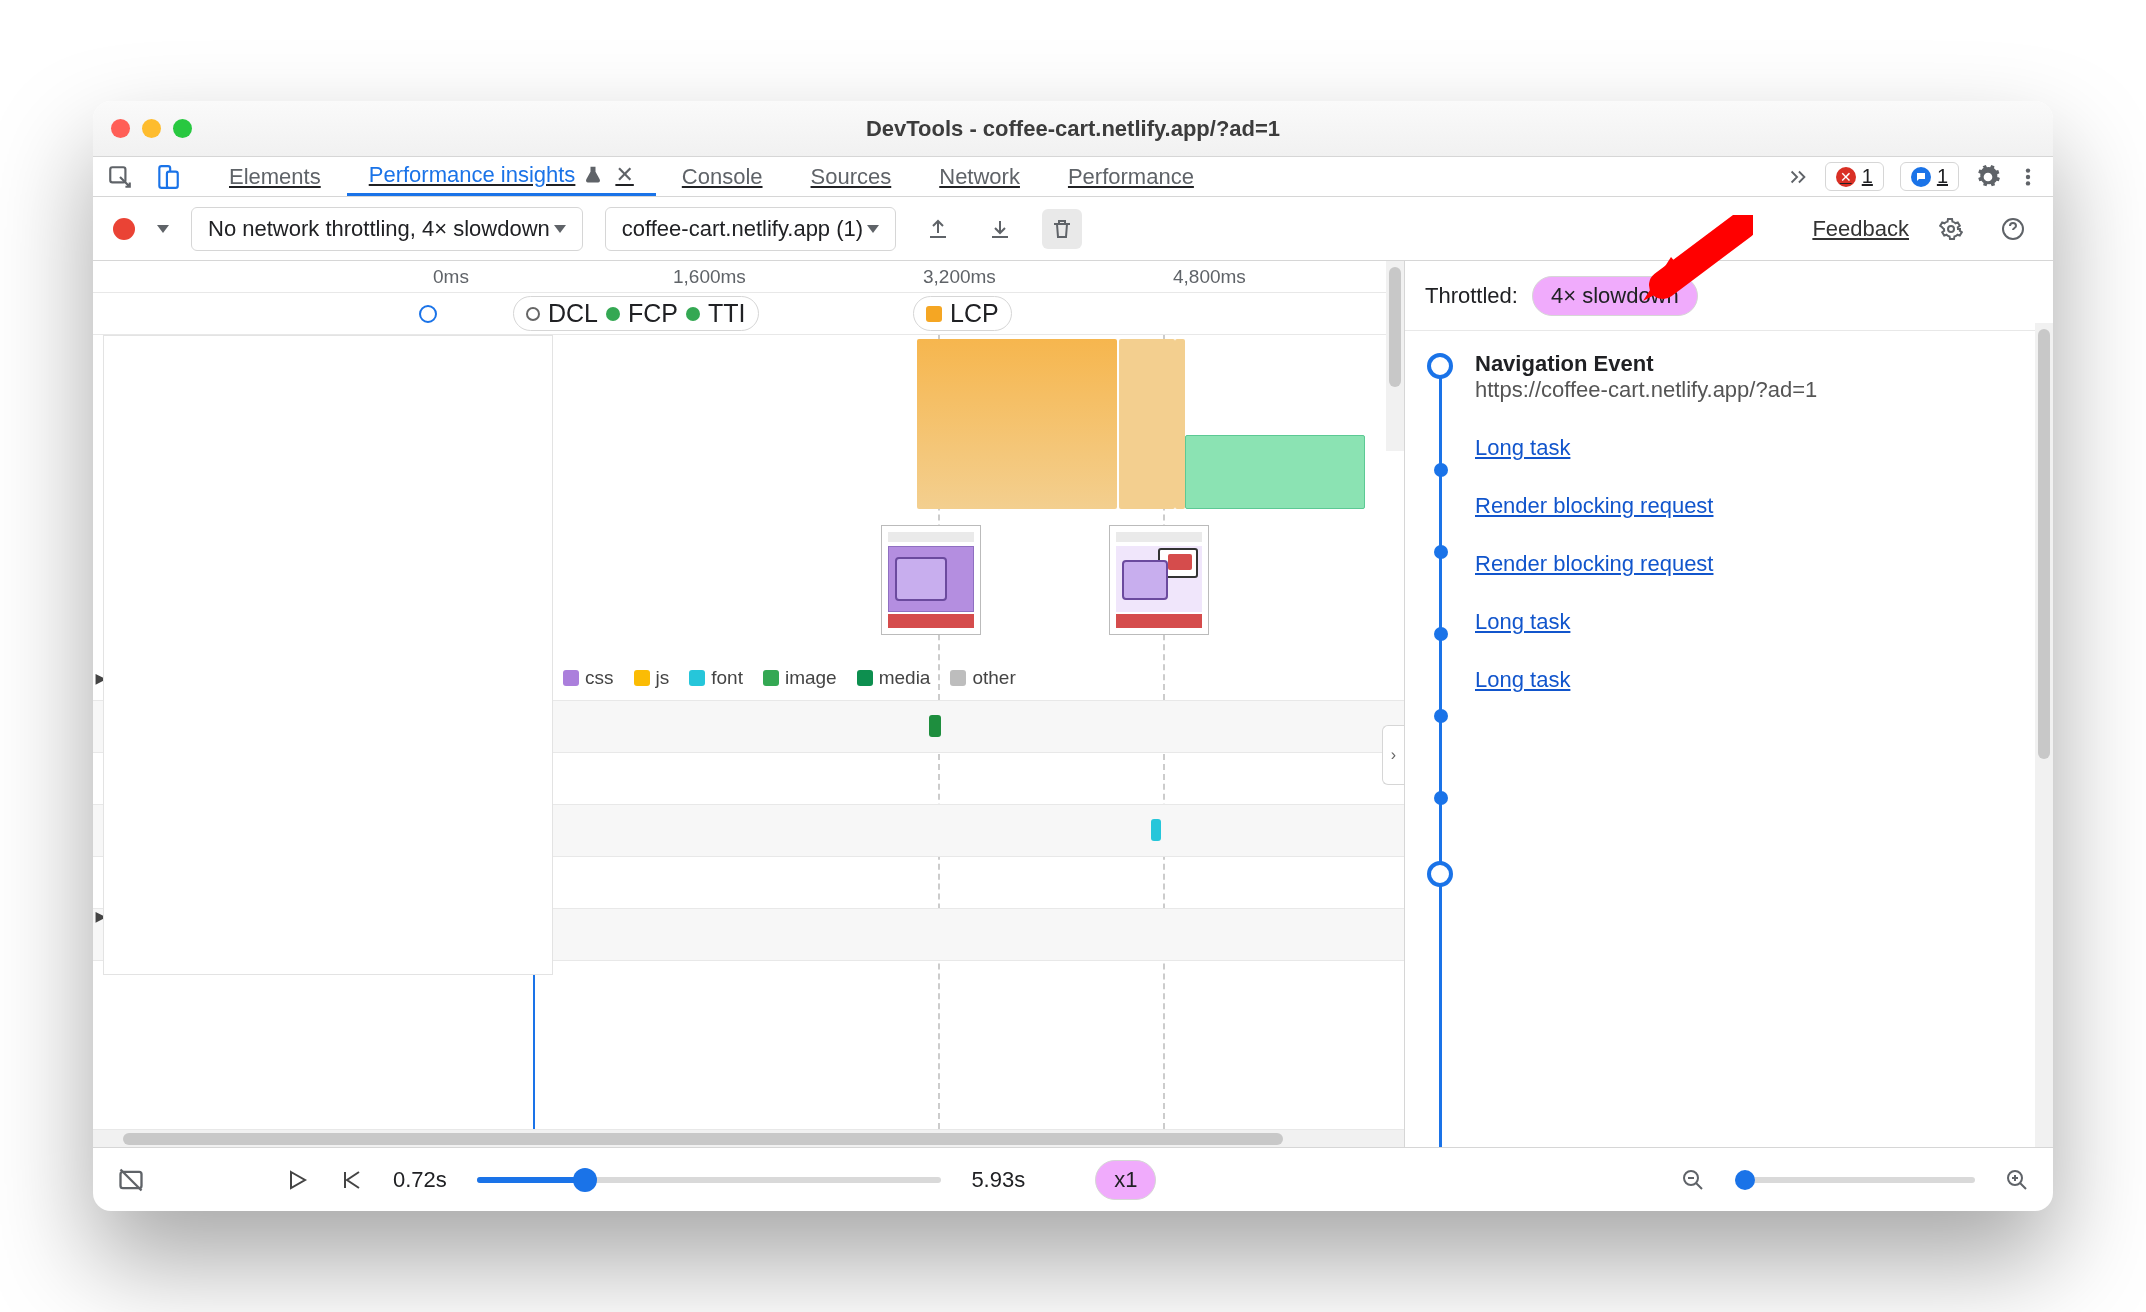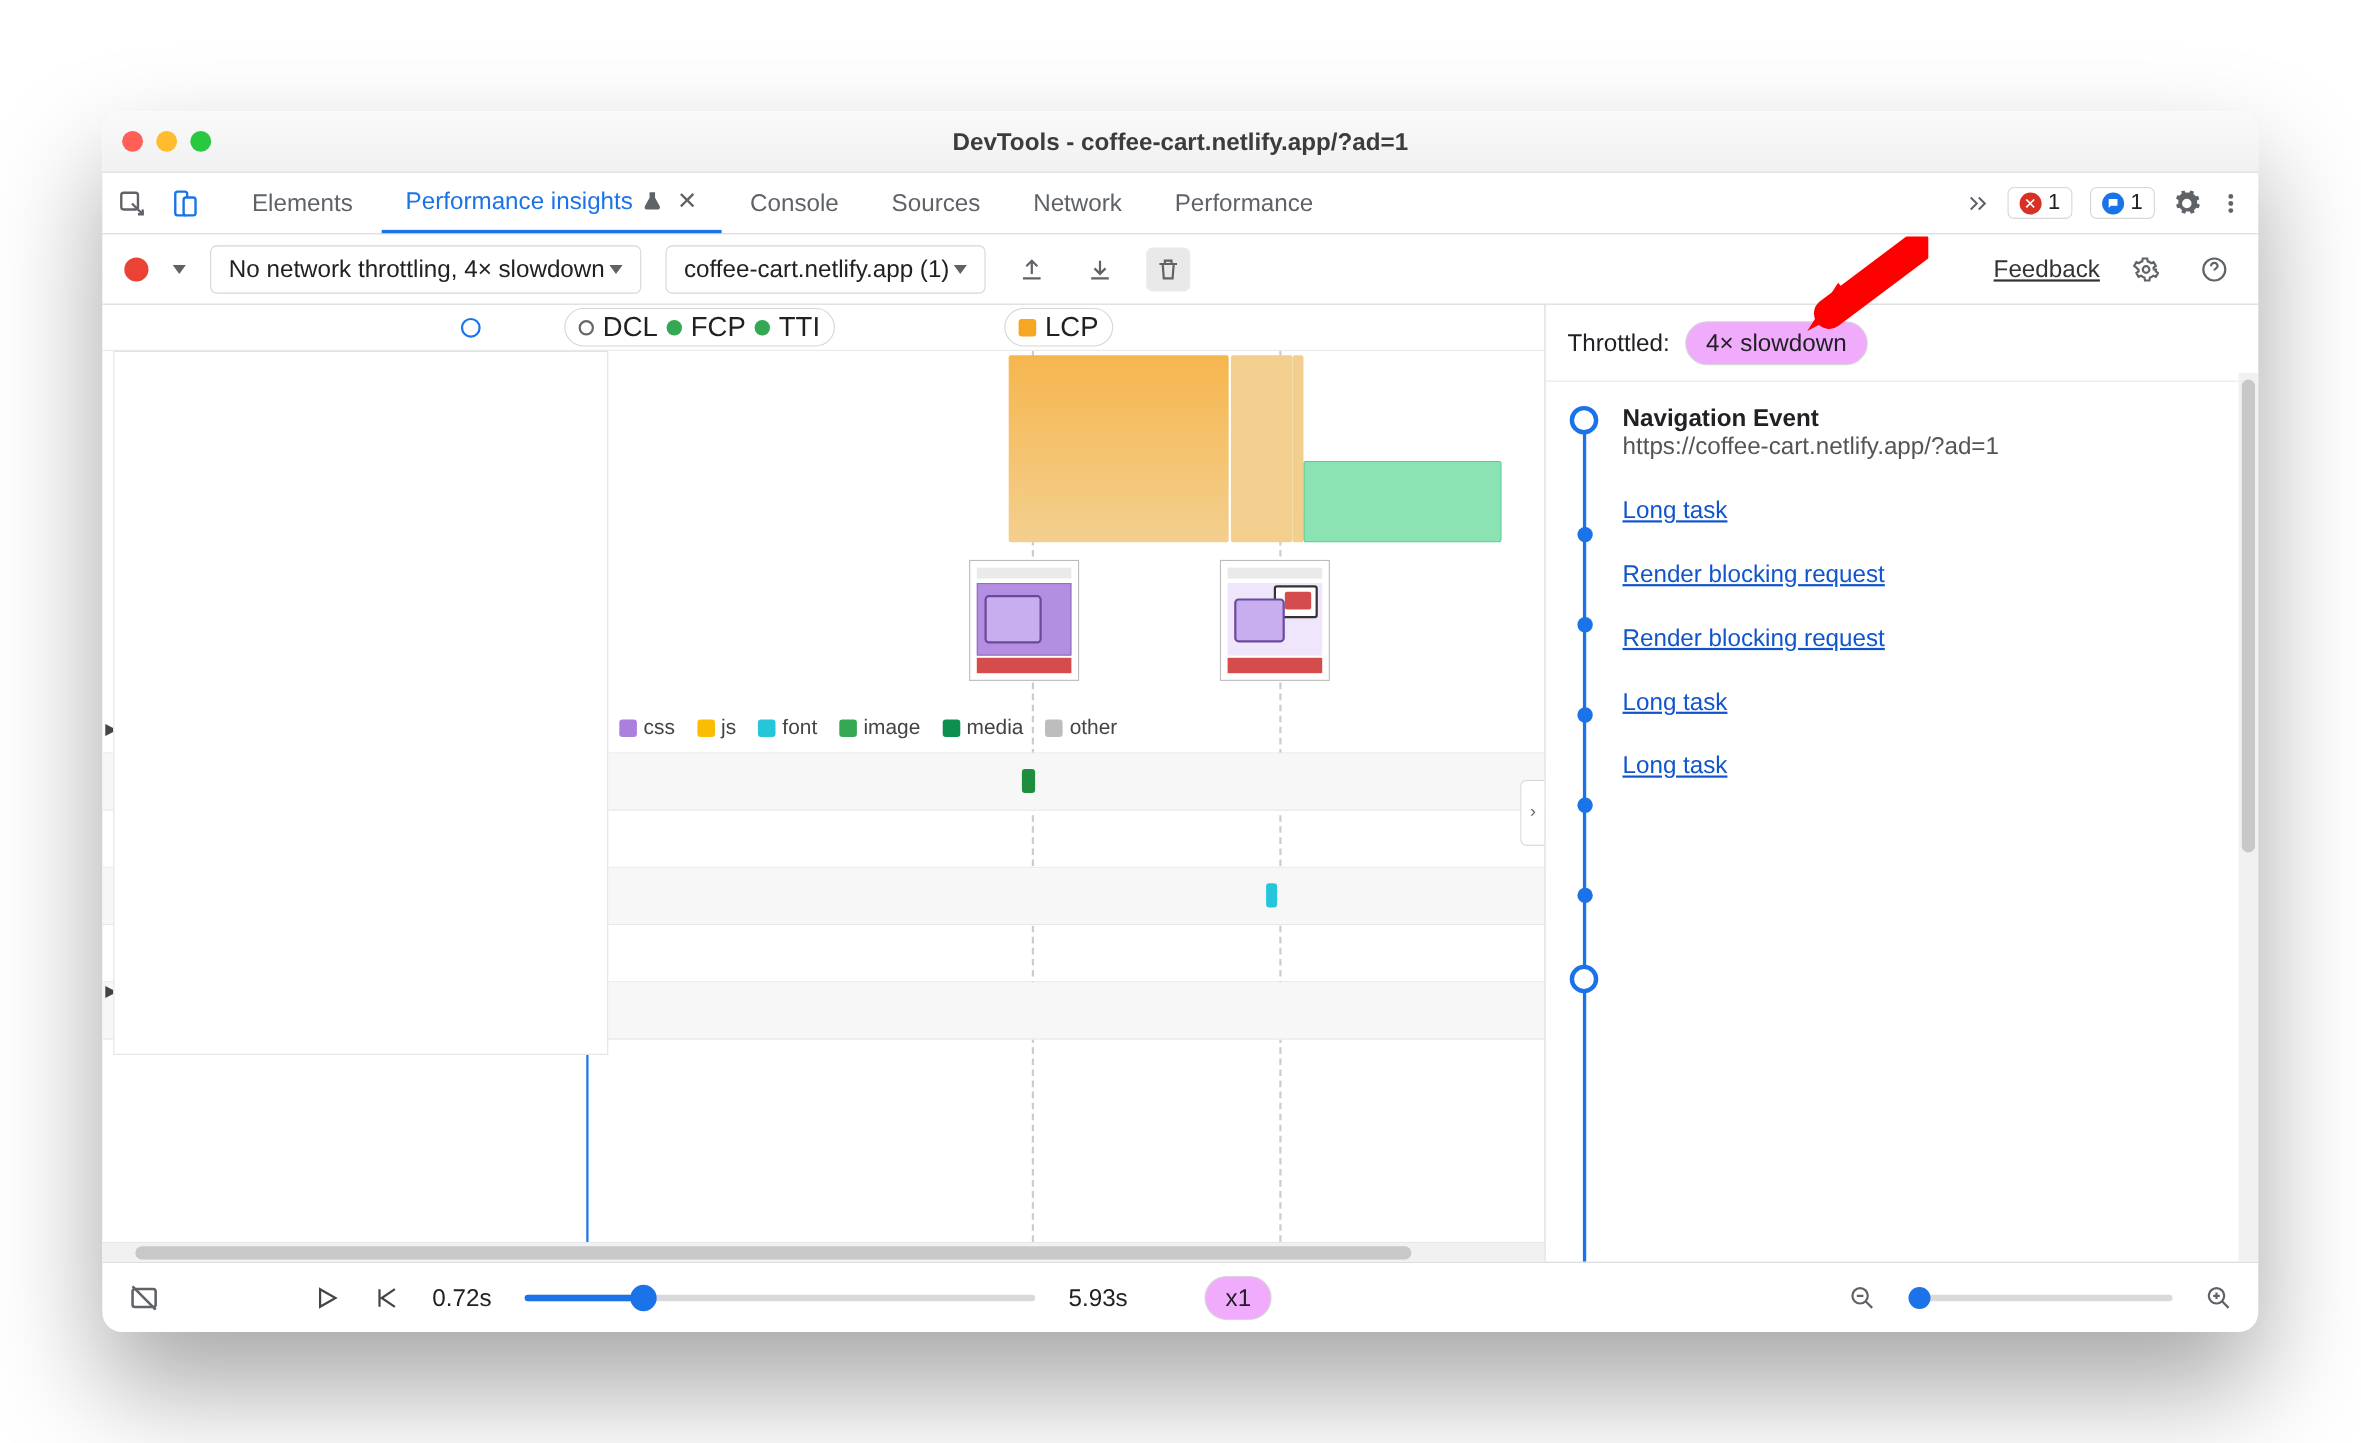--- a/index.html
+++ b/index.html
@@ -58,23 +58,23 @@
   .dot.red{background:#ff5f57;}
   .dot.yellow{background:#febc2e;}
   .dot.green{background:#28c840;}
   .titlebar .title{
     position:absolute;left:0;right:0;text-align:center;
     font-weight:600;color:#3c3c3c;pointer-events:none;
   }
 
   
   .tabs{
-    display:flex;align-items:center;height:56px;
+    display:flex;align-items:center;height:40px;
     border-bottom:1px solid var(--border);
-    padding:0 14px;gap:4px;
+    padding:0 14px;gap:4px;text-decoration:underline;
   }
   .tabs .left-icons{display:flex;gap:22px;align-items:center;padding-right:22px;}
   .icon{display:inline-flex;align-items:center;justify-content:center;color:#5f6368;}
   .tab{
     padding:0 22px;height:100%;display:flex;align-items:center;
     color:var(--text-muted);gap:8px;white-space:nowrap;
   }
   .tab.active{
     color:#1a73e8;border-bottom:3px solid #1a73e8;font-weight:400;
   }
@@ -404,20 +404,29 @@
       <svg width="24" height="24" viewBox="0 0 24 24" fill="none" stroke="#5f6368" stroke-width="2">
           <circle cx="12" cy="12" r="10"></circle>
           <path d="M9 9a3 3 0 116 0c0 2-3 2-3 4m0 3h.01"></path>
         </svg>
     </div>
   </div>
 
   <div class="main">
 
     <div class="left">
+      <div class="tl-ruler">
+        <span style="left:340px">0ms</span>
+        <span style="left:580px">1,600ms</span>
+        <span style="left:830px">3,200ms</span>
+        <span style="left:1080px">4,800ms</span>
+        <div class="scrollbar-y">
+            <div class="thumb"></div>
+          </div>
+      </div>
       <div class="tl-markers">
         <span style="border:2px solid #1a73e8;border-radius:50%;width:18px;height:18px;position:absolute;left:326px"></span>
         <div class="pill" style="position:absolute;left:420px">
           <span style="width:14px;height:14px;border-radius:50%;border:2px solid #666"></span>
           <span>DCL</span>
           <span class="dot-sm" style="background:#34a853"></span>
           <span>FCP</span>
           <span class="dot-sm" style="background:#34a853"></span>
           <span>TTI</span>
         </div>

